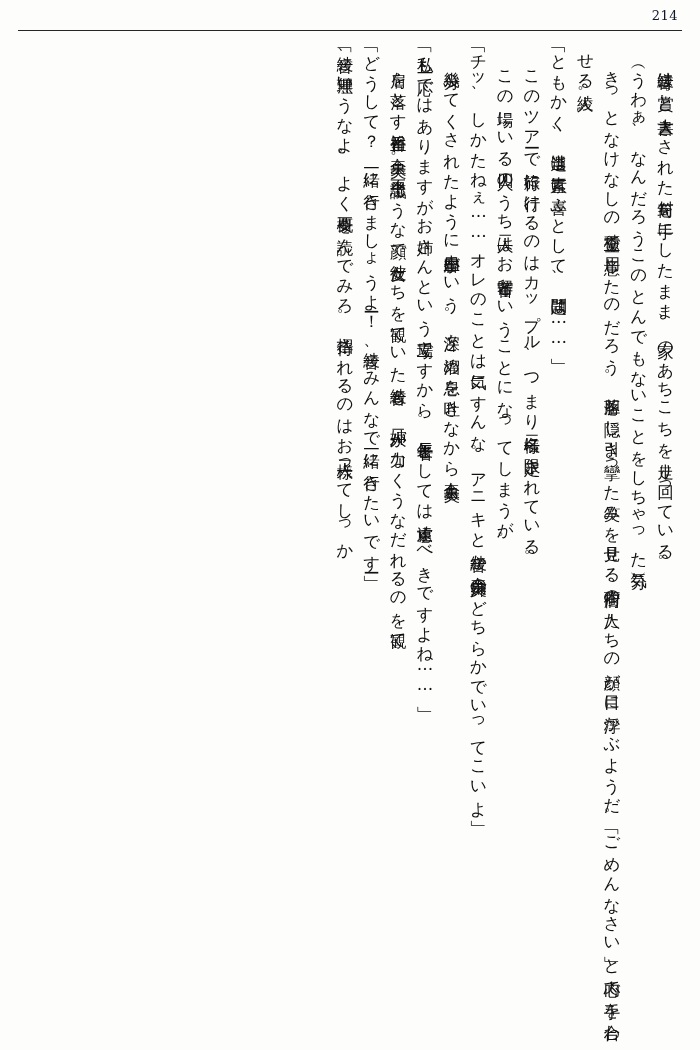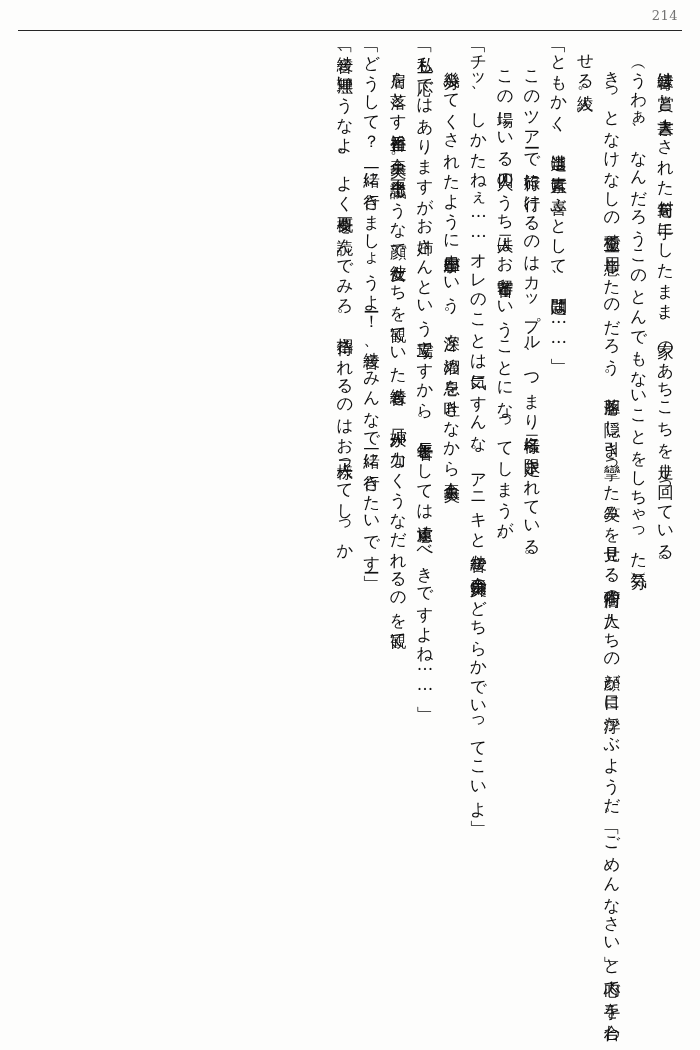--- a/index.html
+++ b/index.html
@@ -22,21 +22,21 @@
     box-sizing: border-box;
     background: #fdfdfc;
   }
 
   .page-number {
     position: absolute;
     top: 8px;
     right: 22px;
     font-size: 13px;
     letter-spacing: 0.5px;
-    color: #737373;
+    color: #0f172a;
     font-family: "DejaVu Serif", "Liberation Serif", serif;
   }
 
   .rule {
     position: absolute;
     left: 18px;
     right: 18px;
     top: 30px;
     height: 1px;
     background: #000;

